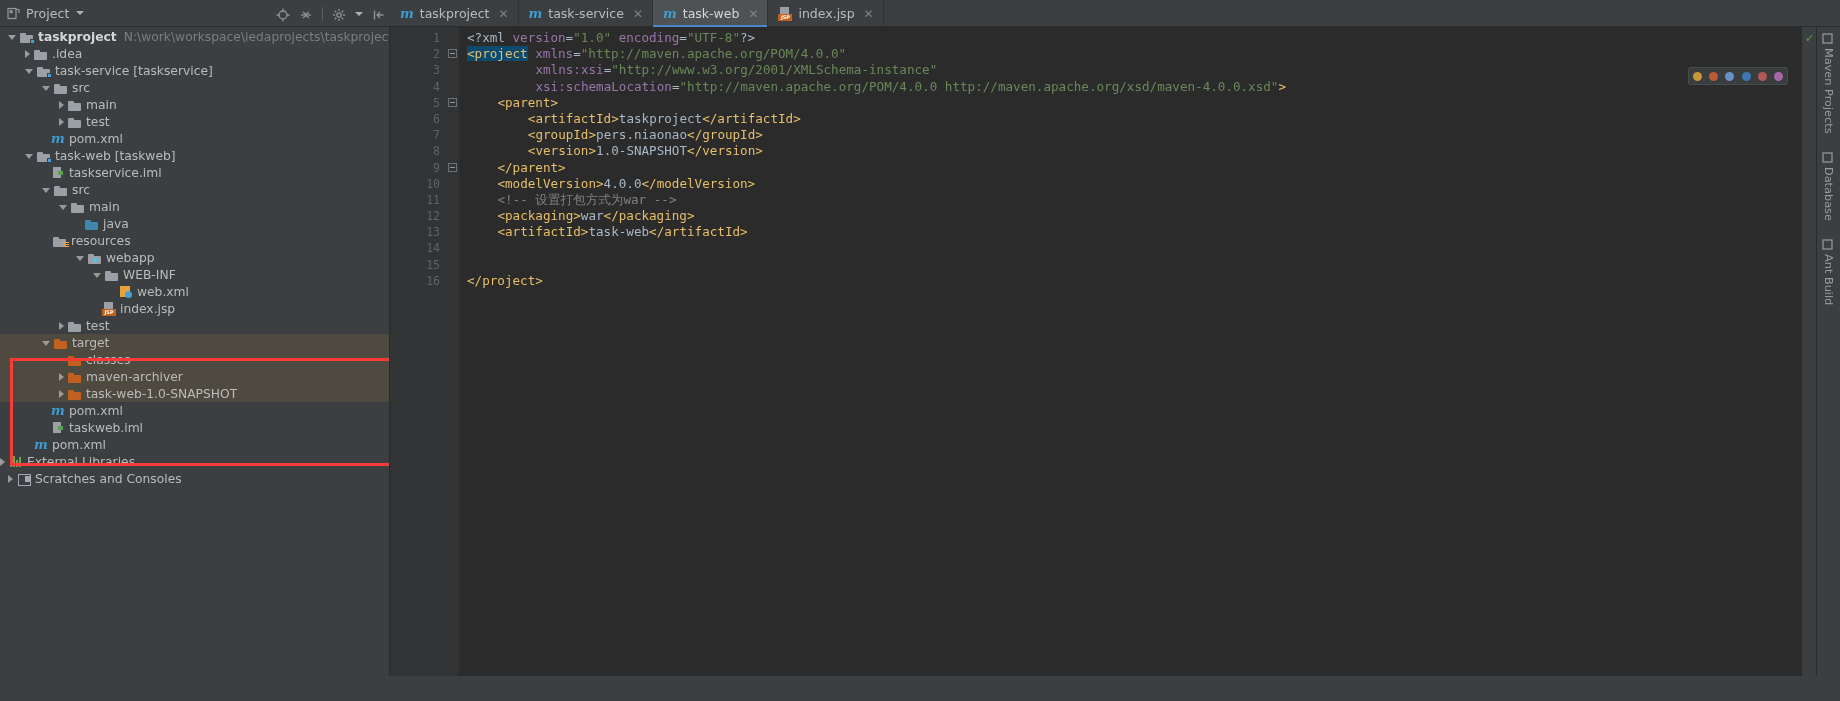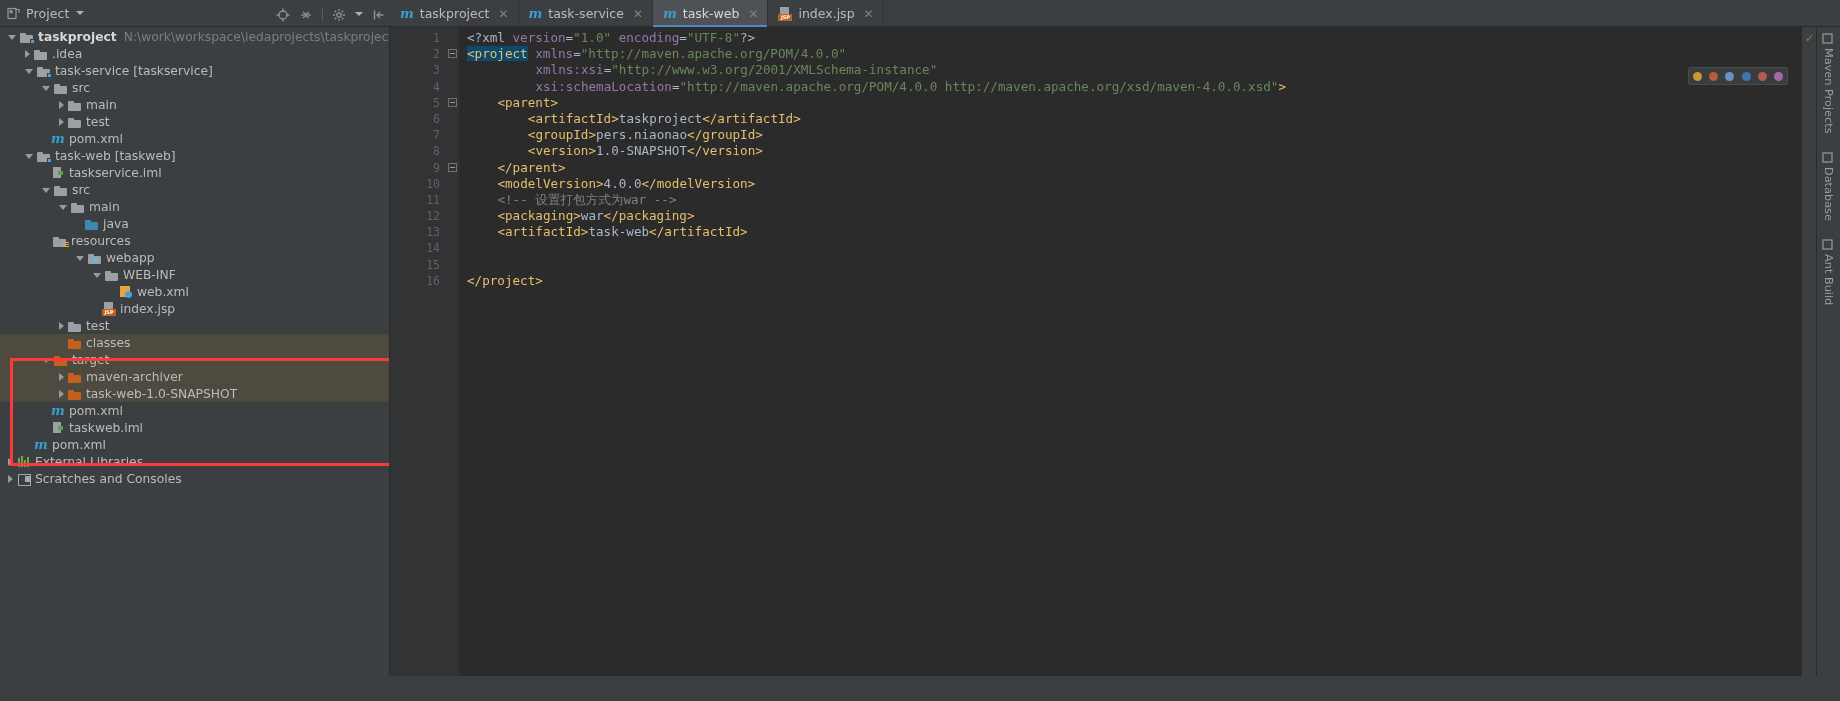--- a/index.html
+++ b/index.html
@@ -355,30 +355,30 @@
           <div class="row" style="padding-left: 93px;">
             <span class="arrow none"></span>
             <span class="ico jspico"></span>
             <span class="lbl">index.jsp</span>
           </div>
           <div class="row" style="padding-left: 59px;">
             <span class="arrow"></span>
             <span class="ico"><span class="folder" style="--fc:#9aa0a6"></span></span>
             <span class="lbl">test</span>
           </div>
+          <div class="row hl" style="padding-left: 42px;">
+            <span class="arrow open"></span>
+            <span class="ico"><span class="folder" style="--fc:#c2611f"></span></span>
+            <span class="lbl">target</span>
+          </div>
           <div class="row hl" style="padding-left: 59px;">
             <span class="arrow none"></span>
             <span class="ico"><span class="folder" style="--fc:#c2611f"></span></span>
             <span class="lbl">classes</span>
           </div>
-          <div class="row hl" style="padding-left: 42px;">
-            <span class="arrow open"></span>
-            <span class="ico"><span class="folder" style="--fc:#c2611f"></span></span>
-            <span class="lbl">target</span>
-          </div>
           <div class="row hl" style="padding-left: 59px;">
             <span class="arrow"></span>
             <span class="ico"><span class="folder" style="--fc:#c2611f"></span></span>
             <span class="lbl">maven-archiver</span>
           </div>
           <div class="row hl" style="padding-left: 59px;">
             <span class="arrow"></span>
             <span class="ico"><span class="folder" style="--fc:#c2611f"></span></span>
             <span class="lbl">task-web-1.0-SNAPSHOT</span>
           </div>
@@ -390,21 +390,21 @@
           <div class="row" style="padding-left: 42px;">
             <span class="arrow none"></span>
             <span class="ico imlico"></span>
             <span class="lbl">taskweb.iml</span>
           </div>
           <div class="row" style="padding-left: 25px;">
             <span class="arrow none"></span>
             <span class="ico"><span class="mvn">m</span></span>
             <span class="lbl">pom.xml</span>
           </div>
-          <div class="row" style="padding-left: 8px; align-items: center;">
+          <div class="row" style=" align-items: center;">
             <span class="arrow"></span>
             <span class="ico libico">
               <i style="left:1px;height:9px"></i>
               <i style="left:4px;height:11px"></i>
               <i style="left:7px;height:7px"></i>
               <i style="left:10px;height:10px"></i>
             </span>
             <span class="lbl">External Libraries</span>
           </div>
           <div class="row" style="padding-left: 8px;">

